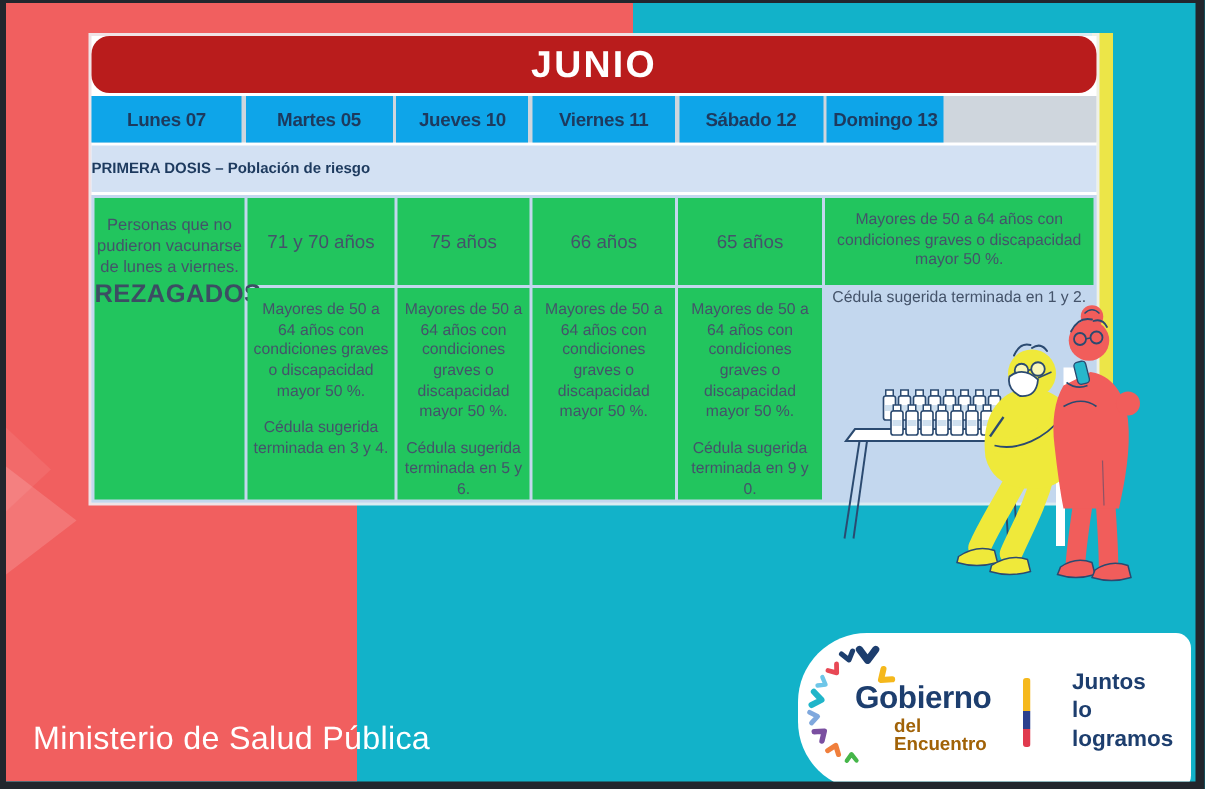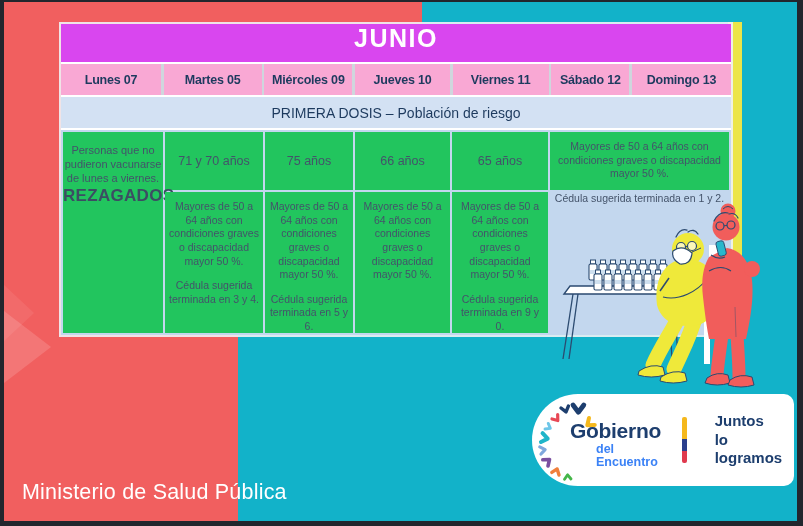--- a/index.html
+++ b/index.html
@@ -12,52 +12,52 @@
   }
   
   .bg-red-top{position:absolute;left:0;top:0;width:418px;height:28px;background:#f15f5f;}
   .bg-red-left{position:absolute;left:0;top:0;width:234px;height:100%;background:#f15f5f;}
   .watermark{position:absolute;left:0;top:283px;}
   .yellow-strip{position:absolute;left:724px;top:20px;width:14px;height:313px;background:#ece548;}
 
   
   .card{position:absolute;left:57px;top:22px;width:670px;background:#ffffff;
         box-shadow:0 0 0 2px rgba(240,242,245,.9);}
-  .junio-header{height:38px;background:#d946ef;display:flex;justify-content:center;}
+  .junio-header{height:38px;background:#b91c1c;display:flex;align-items:center;justify-content:center;border-radius:12px;}
   .junio-header .month{color:#ffffff;font-weight:bold;font-size:25px;letter-spacing:1.5px;}
   .days-row{margin-top:2px;display:grid;grid-template-columns:100px 98px 88px 95px 96px 78px 99px;
             gap:2px;justify-content:space-between;background:#cfd6dd;height:31px;}
-  .day-cell{background:#f9a8d4;display:flex;align-items:center;justify-content:center;
+  .day-cell{background:#0ea5e9;display:flex;align-items:center;justify-content:center;
             color:#1d3a5e;font-weight:bold;font-size:12.5px;letter-spacing:-0.2px;white-space:nowrap;}
-  .primera-band{margin-top:2px;height:31px;background:#d3e1f3;display:flex;align-items:center;justify-content:center;
-                color:#1d3a5e;font-weight:normal;font-size:14px;}
+  .primera-band{margin-top:2px;height:31px;background:#d3e1f3;display:flex;align-items:center;justify-content:flex-start;
+                color:#1d3a5e;font-weight:bold;font-size:10px;}
   .body-grid{margin-top:2px;display:grid;width:670px;
              grid-template-columns:100px 98px 88px 95px 96px 179px;
              grid-template-rows:58px 141px;gap:2px;
              background:#c3d7ee;border:2px solid #c3d7ee;}
   .cell{background:#22c55e;color:#44536a;}
   .age-cell{display:flex;align-items:center;justify-content:center;font-size:12.5px;}
   .desc-cell{padding:8px 4px;text-align:center;font-size:10.5px;line-height:1.3;}
   .desc-cell .cedula{margin-top:11px;}
   .rez-cell{grid-row:1 / span 2;text-align:center;padding-top:12px;}
   .rez-note{font-size:11px;line-height:1.25;color:#44536a;}
   .rez-title{margin-top:1px;font-size:17px;font-weight:bold;color:#3c4d63;letter-spacing:0.3px;}
 
   .illustration{position:absolute;left:545px;top:185px;}
 
   .ministry{position:absolute;left:18px;top:478px;color:#ffffff;font-size:21.5px;font-weight:500;
             letter-spacing:0.2px;}
 
   
-  .logo-pill{position:absolute;left:528px;top:392px;width:262px;height:92px;background:#ffffff;
+  .logo-pill{position:absolute;left:528px;top:420px;width:262px;height:105px;background:#ffffff;
              border-radius:46px 10px 10px 46px;display:flex;align-items:center;}
   .chevron-fan{position:absolute;left:4px;top:4px;}
   .brand-block{margin-left:38px;margin-top:8px;line-height:1;position:relative;z-index:2;}
   .brand-top{color:#1d3e6e;font-weight:bold;font-size:21px;letter-spacing:-0.3px;}
-  .brand-bottom{color:#3b82f6;font-weight:bold;font-size:12.5px;margin-top:2px;margin-left:26px;}
+  .brand-bottom{color:#a16207;font-weight:bold;font-size:12.5px;margin-top:2px;margin-left:26px;}
   .flag-bar{width:5px;height:46px;margin-left:10px;display:flex;flex-direction:column;border-radius:2px;overflow:hidden;}
   .flag-y{flex:0 0 22px;background:#f5b81c;}
   .flag-b{flex:0 0 12px;background:#2b3f8d;}
   .flag-r{flex:0 0 12px;background:#e03a4e;}
   .slogan{margin-left:28px;color:#1d3e6e;font-size:15px;font-weight:bold;line-height:1.25;}
 </style>
 </head>
 <body>
 
 <div class="stage">
@@ -73,21 +73,20 @@
   <div class="yellow-strip"></div>
 
   <div class="card">
     <div class="junio-header">
       <span class="month">JUNIO</span>
     </div>
 
     <div class="days-row">
       <div class="day-cell">Lunes 07</div>
       <div class="day-cell">Martes 05</div>
-      <div class="day-cell">Miércoles 09</div>
       <div class="day-cell">Jueves 10</div>
       <div class="day-cell">Viernes 11</div>
       <div class="day-cell">Sábado 12</div>
       <div class="day-cell">Domingo 13</div>
     </div>
 
     <div class="primera-band">
       <span>PRIMERA DOSIS – Población de riesgo</span>
     </div>
 

